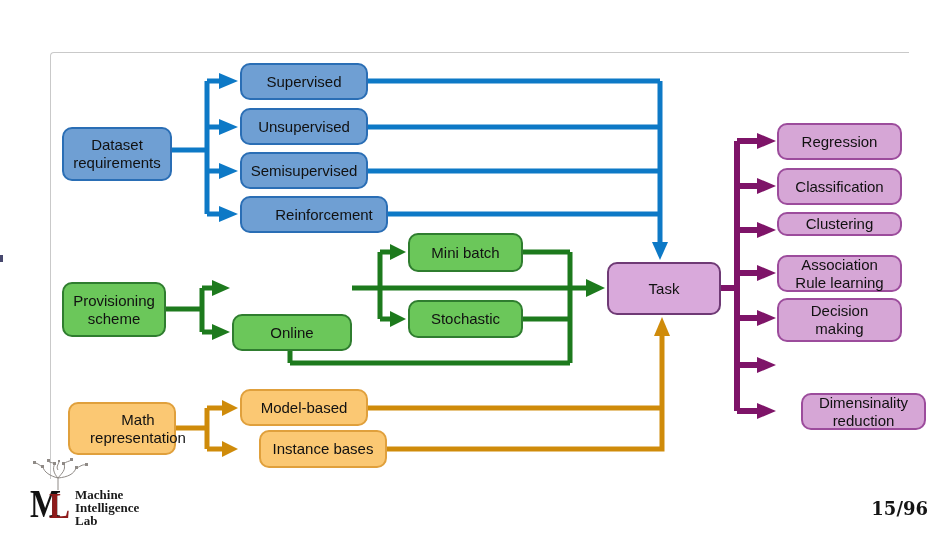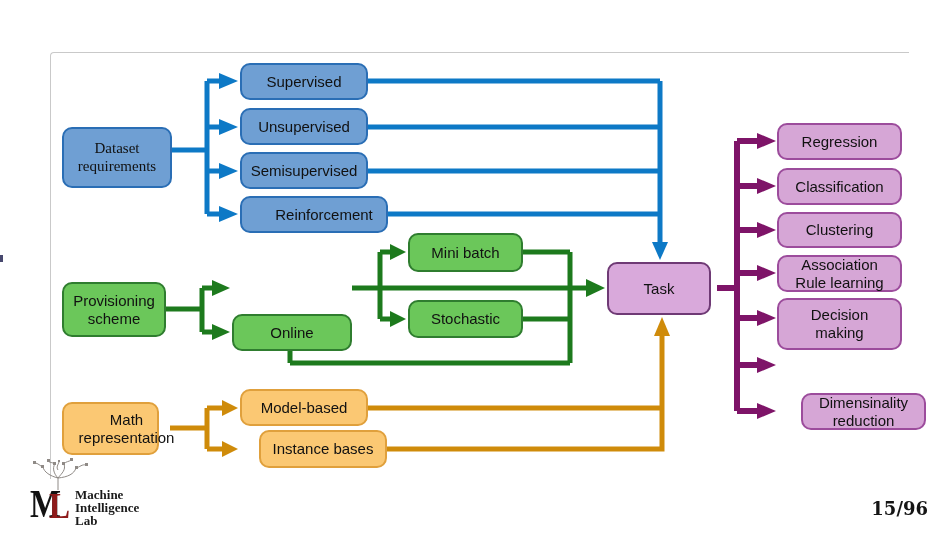--- a/index.html
+++ b/index.html
@@ -33,39 +33,39 @@
     text-align:center;border-radius:10px;border:2px solid;box-sizing:border-box;
     font-size:15px;line-height:1.18;white-space:pre-line;
   }
   .c-blue{background:var(--blue-fill,#6f9fd3);border-color:var(--blue-border,#2a6eb5);}
   .c-green{background:var(--green-fill,#6bc75a);border-color:var(--green-border,#2f7d2f);}
   .c-orange{background:var(--orange-fill,#fbc873);border-color:var(--orange-border,#e0a03c);}
   .c-purple{background:var(--purple-fill,#d6a6d6);border-color:var(--purple-border,#9c4c9c);}
   .c-task{background:var(--purple-fill-task,#d9a9db);border-color:var(--task-border,#6f3a75);}
 
   
-  .b-dataset{left:62px;top:127px;width:110px;height:61px;font-family:Liberation Serif, serif;}
+  .b-dataset{left:62px;top:127px;width:110px;height:54px;}
   .b-supervised{left:240px;top:63px;width:128px;height:37px;}
   .b-unsupervised{left:240px;top:108px;width:128px;height:37px;}
   .b-semisupervised{left:240px;top:152px;width:128px;height:37px;}
   .b-reinforcement{left:240px;top:196px;width:148px;height:37px;padding-left:20px;}
   .b-provisioning{left:62px;top:282px;width:104px;height:55px;}
   .b-batch{left:232px;top:270px;width:120px;height:37px;}
   .b-online{left:232px;top:314px;width:120px;height:37px;}
   .b-minibatch{left:408px;top:233px;width:115px;height:39px;}
   .b-stochastic{left:408px;top:300px;width:115px;height:38px;}
-  .b-math{left:62px;top:402px;width:97px;height:53px;padding-left:32px;}
+  .b-math{left:68px;top:402px;width:108px;height:53px;padding-left:32px;}
   .b-modelbased{left:240px;top:389px;width:128px;height:37px;}
   .b-instancebases{left:240px;top:430px;width:128px;height:38px;margin-left:19px;}
-  .b-task{left:607px;top:262px;width:104px;height:53px;}
+  .b-task{left:607px;top:262px;width:114px;height:53px;}
   .b-regression{left:777px;top:123px;width:125px;height:37px;}
   .b-classification{left:777px;top:168px;width:125px;height:37px;}
-  .b-clustering{left:777px;top:212px;width:125px;height:36px;}
+  .b-clustering{left:777px;top:212px;width:125px;height:24px;}
   .b-association{left:777px;top:255px;width:125px;height:37px;}
-  .b-decision{left:777px;top:298px;width:125px;height:52px;}
+  .b-decision{left:777px;top:298px;width:125px;height:44px;}
   .b-blindsource{left:777px;top:347px;width:125px;height:36px;}
   .b-dimensionality{left:777px;top:393px;width:125px;height:37px;margin-left:24px;}
 
   
   #page-number{
     position:absolute;right:11px;top:498px;
     font-family:"DejaVu Serif","Liberation Serif",serif;font-weight:bold;font-size:18px;color:#151515;
   }
 
   

